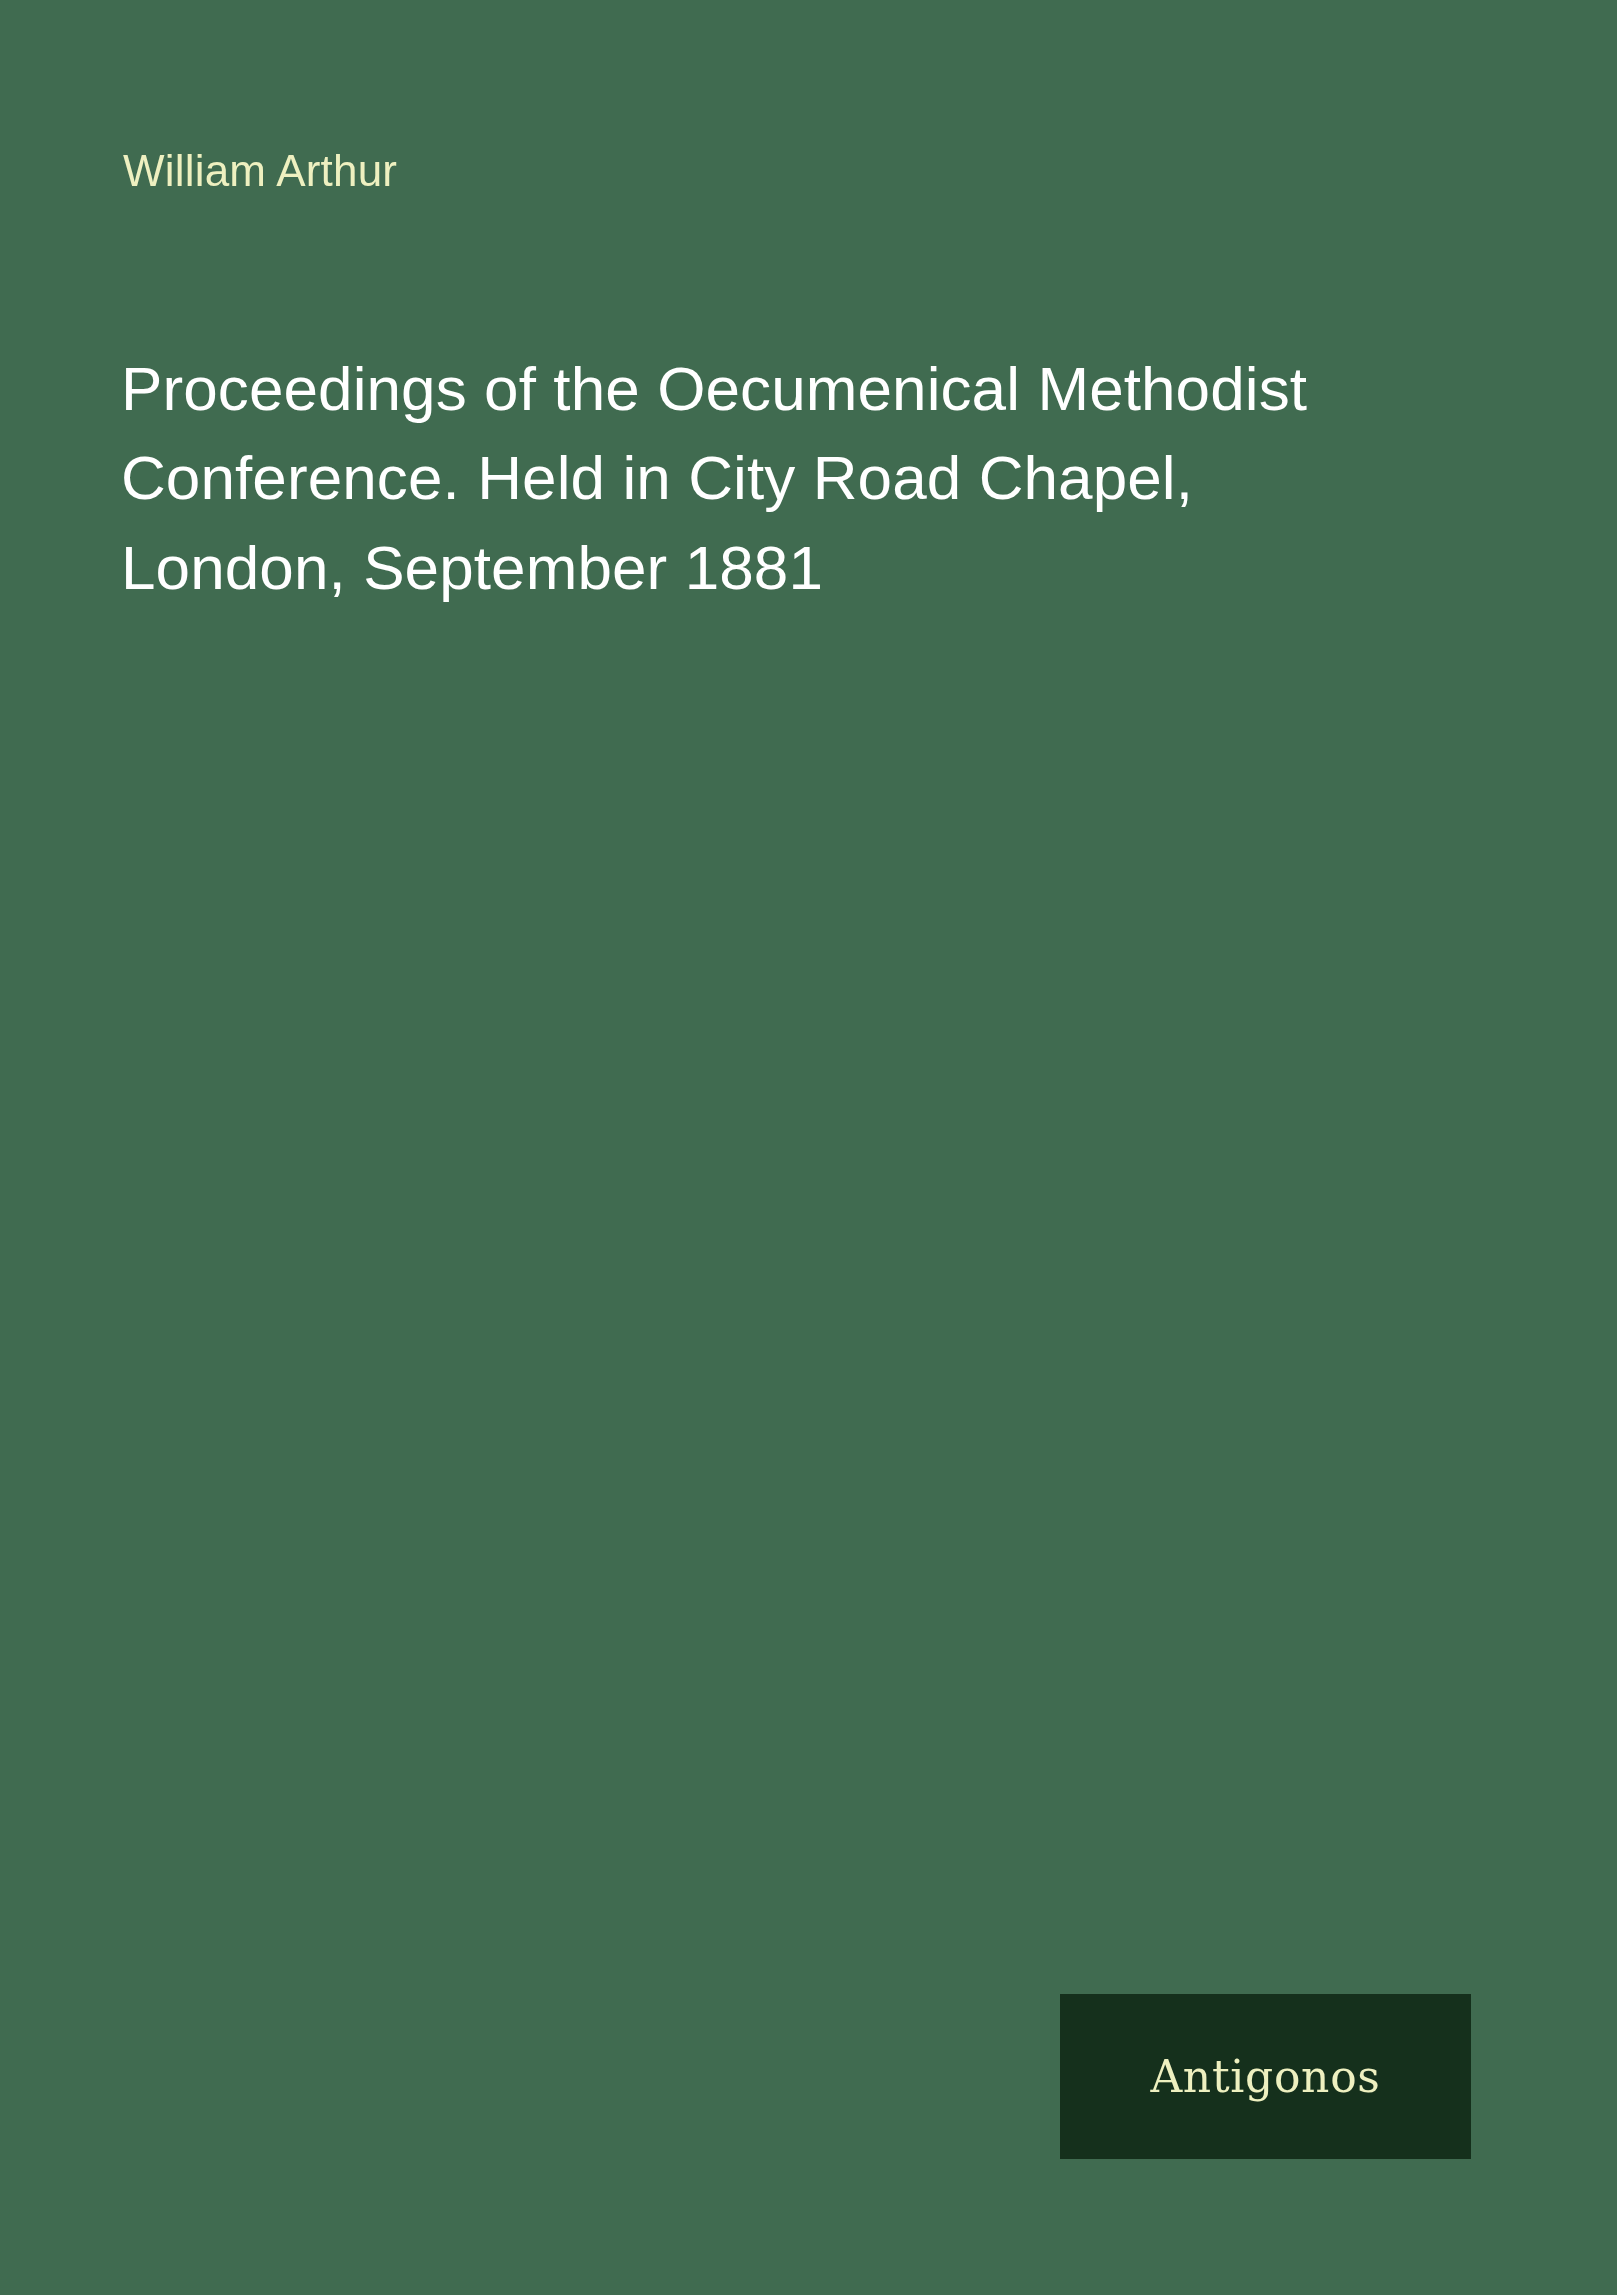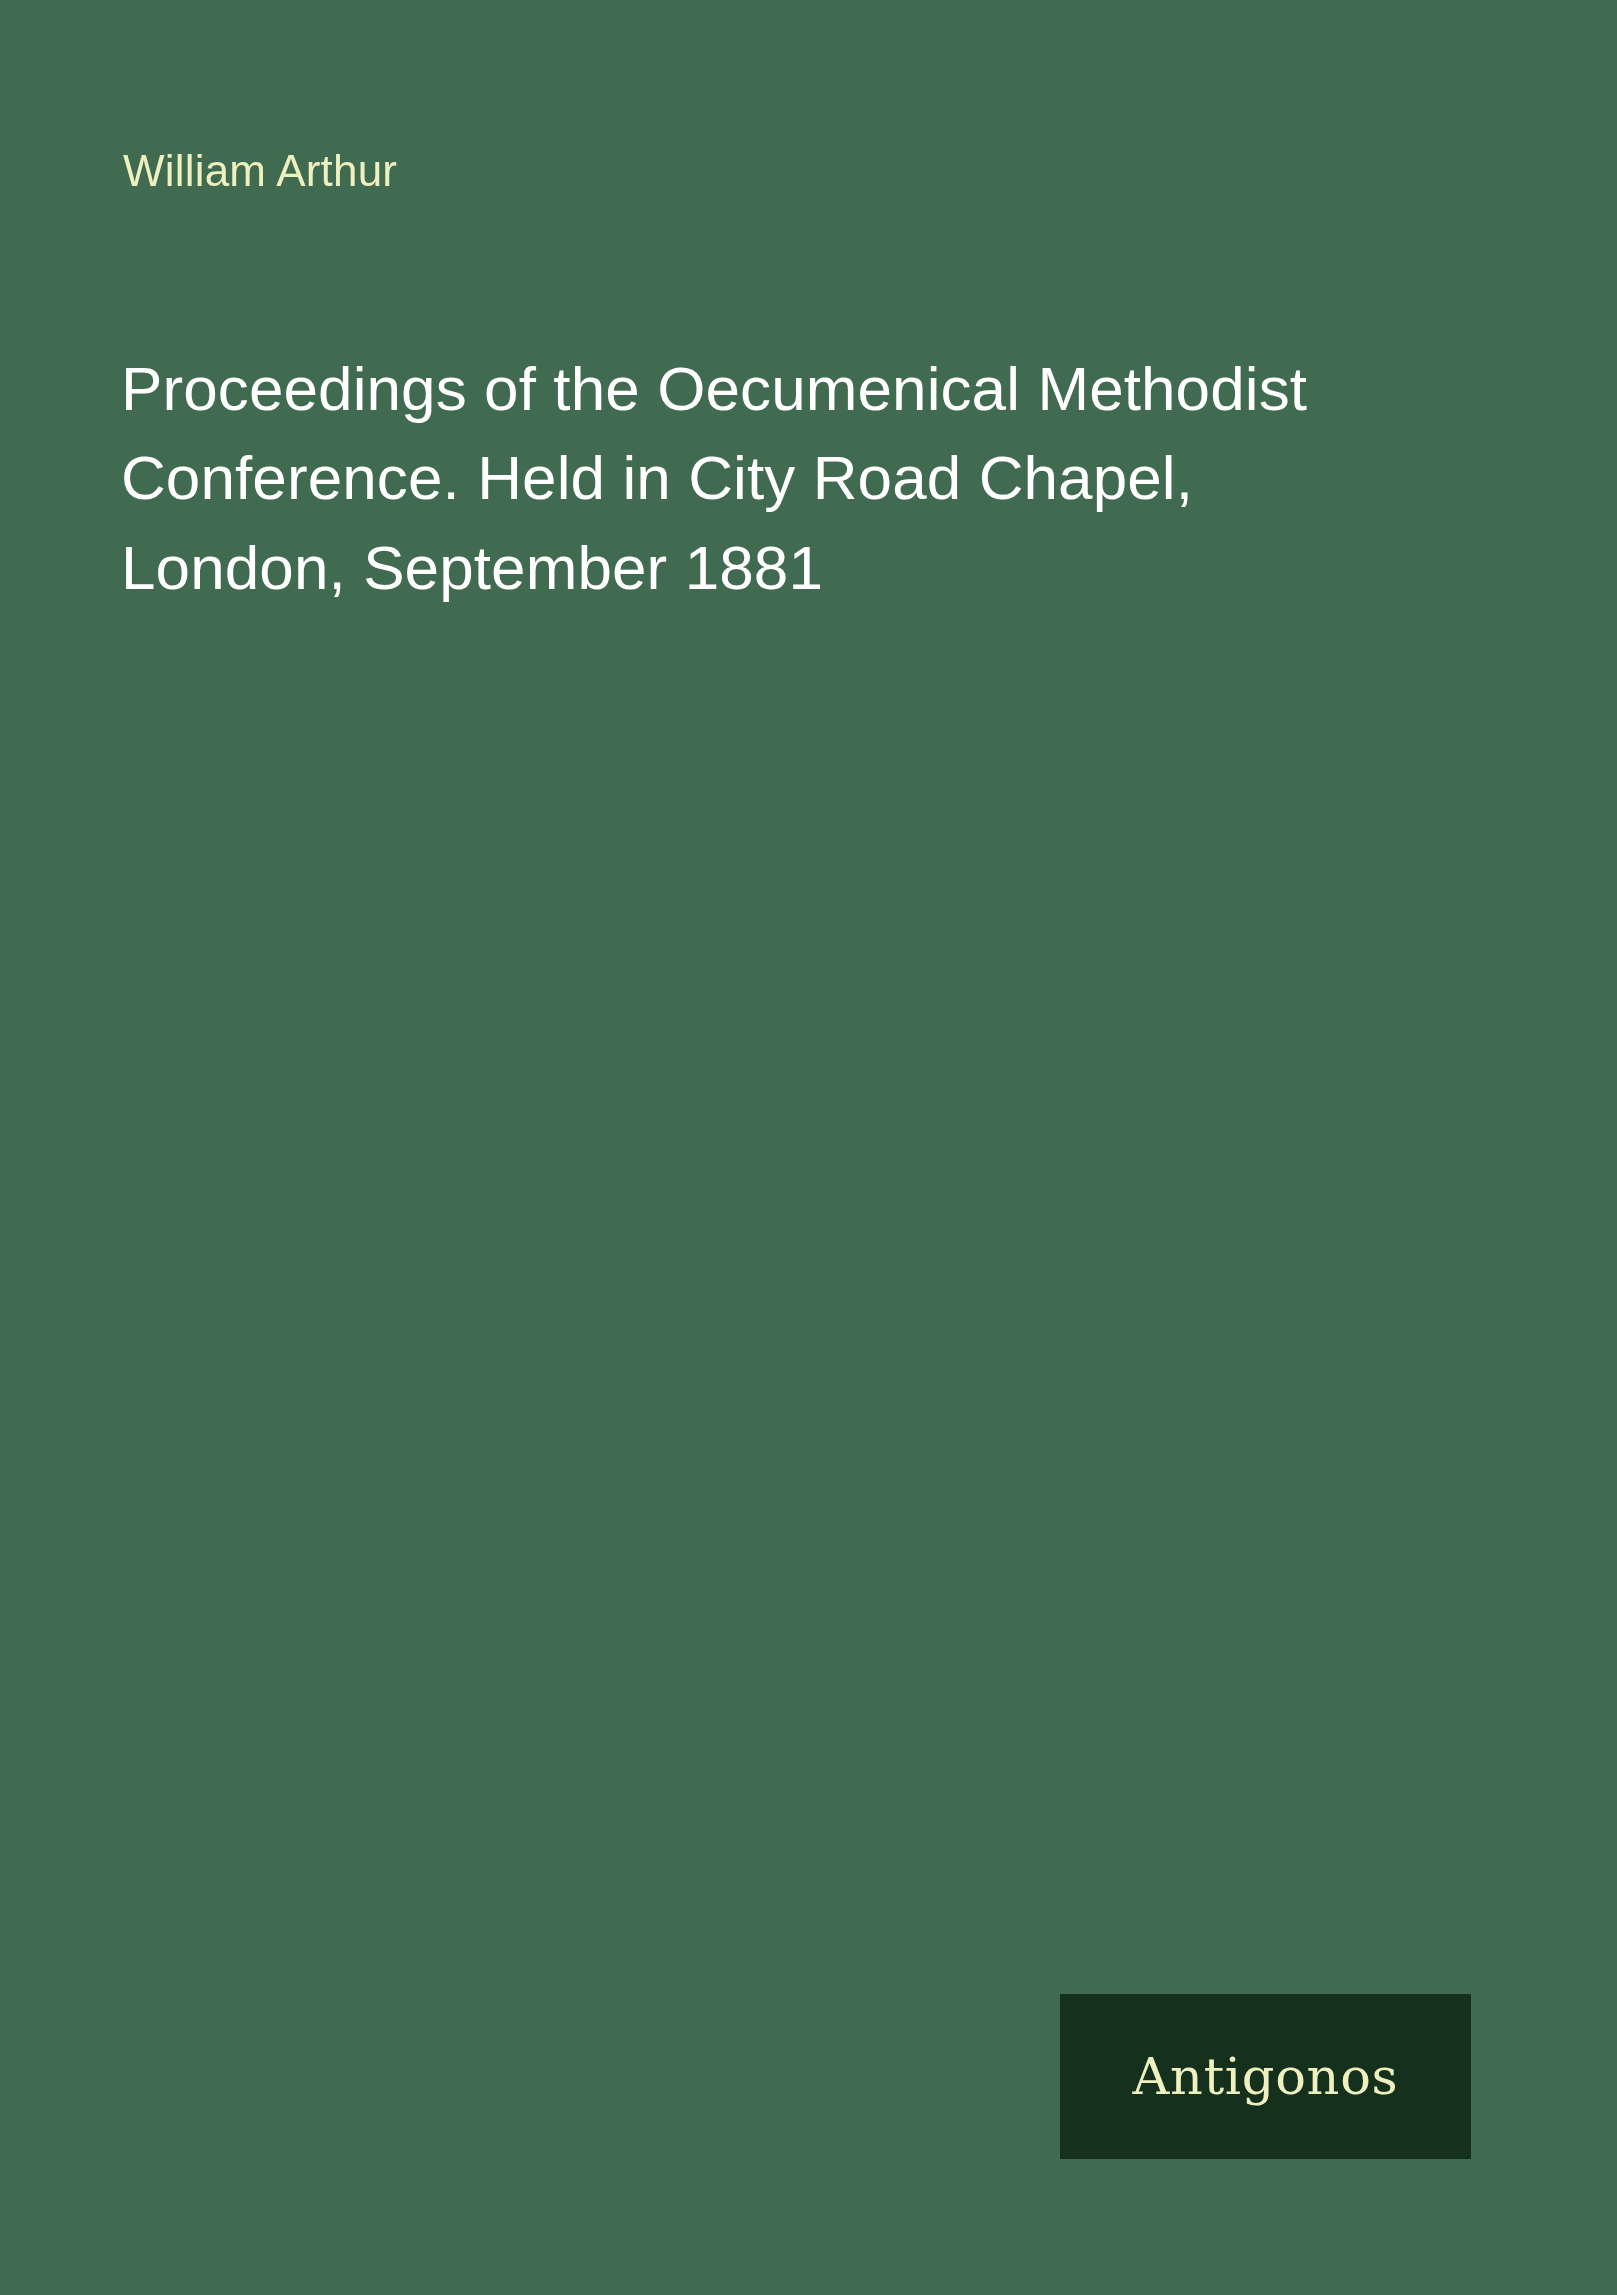--- a/index.html
+++ b/index.html
@@ -48,21 +48,21 @@
     width: 411px;
     height: 165px;
     background: #15301c;
     display: flex;
     align-items: center;
     justify-content: center;
   }
   .publisher-badge .publisher-name {
     color: #eef0c0;
     font-family: "DejaVu Serif", serif;
-    font-size: 51px;
+    font-size: 44px;
     font-weight: 400;
     letter-spacing: 0.7px;
     white-space: nowrap;
   }
 </style>
 </head>
 <body>
 
 <div class="cover">
 

